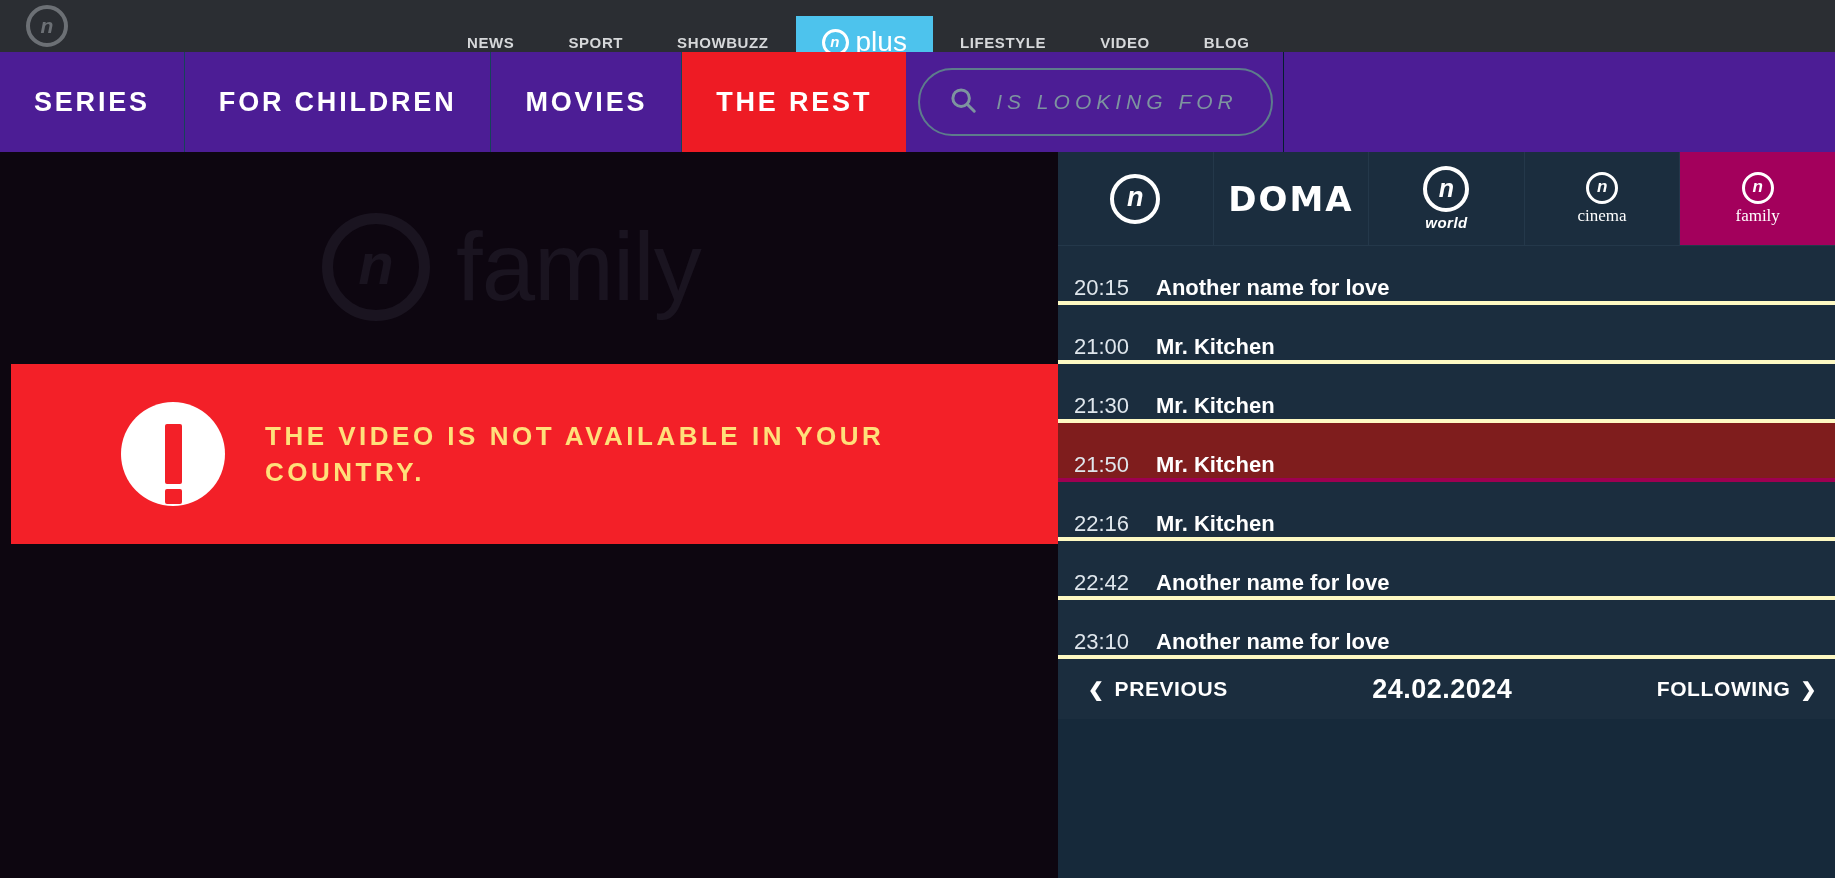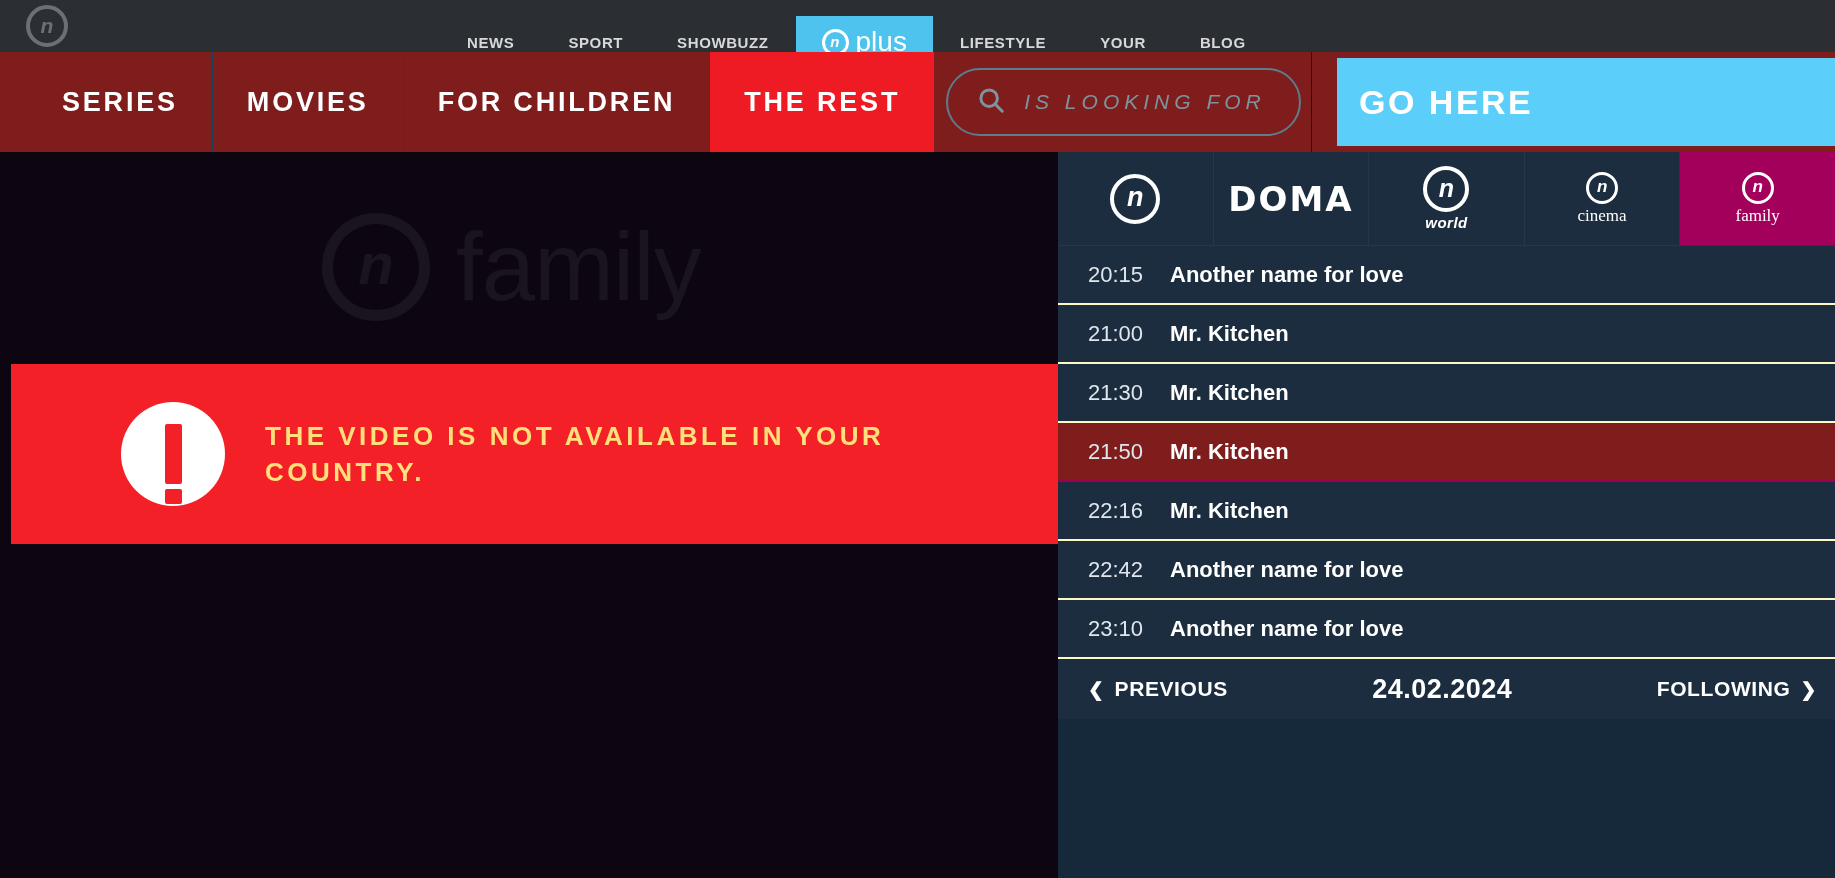--- a/index.html
+++ b/index.html
@@ -46,22 +46,22 @@
   }
   .plus-logo i{
     font-style:italic; font-weight:bold; font-size:15px; color:#fff; line-height:1;
     transform:translateY(-1px);
   }
   .plus-word{ font-size:28px; font-weight:400; letter-spacing:0; }
 
   
   .subbar{
     position:absolute; left:0; top:52px; width:1835px; height:100px;
-    background:#7f1d1d;
-    display:flex; align-items:stretch;padding-left:28px;
+    background:#4c1d95;
+    display:flex; align-items:stretch;
   }
   .subnav-item{
     display:flex; align-items:center; padding:0 34px;
     color:#ffffff; font-size:27px; font-weight:bold; letter-spacing:2.8px;
     border-right:1px solid #16435a; cursor:pointer; white-space:nowrap;
   }
   .subnav-item.rest{ background:#ee1b24; border-right:none; }
   .search-wrap{
     display:flex; align-items:center; padding:0 10px 0 12px;
     border-right:1px solid #041f2d;
@@ -152,23 +152,23 @@
   .n-sm i{ font-size:17px; }
   .chan-sub{ color:#ffffff; font-weight:bold; font-style:italic; font-size:15px; letter-spacing:.5px;text-align:center; }
   .chan-sub.plain{ font-style:normal; font-weight:400; font-size:17px; letter-spacing:0;font-family:Liberation Serif, serif; }
   .doma{
     color:#ffffff; font-weight:bold; font-size:34px; letter-spacing:2px;
     font-family:"DejaVu Sans", sans-serif;
   }
 
   .sched{ position:relative; }
   .sched-row{
-    display:flex; align-items:center; height:59px;
-    border-bottom:2px solid #fef9c3;
-    padding-left:30px; cursor:pointer;
+    display:flex; align-items:flex-end; height:59px;
+    border-bottom:4px solid #fef9c3;
+    padding-left:16px; cursor:pointer;
     background:#1b2d3e;
   }
   .sched-row.active{ background:#7f1d1d; border-bottom-color:#9e0051; }
   .sched-time{
     width:82px; flex:0 0 auto; color:#dfe6ec; font-size:22px; font-weight:400;
   }
   .sched-title{ color:#ffffff; font-size:22px; font-weight:bold; }
 
   .epg-foot{
     display:flex; align-items:center; justify-content:space-between;
@@ -201,43 +201,42 @@
       <div class="topnav-item">NEWS</div>
       <div class="topnav-item">SPORT</div>
       <div class="topnav-item">SHOWBUZZ</div>
       <div class="topnav-item plus">
         <span class="plus-logo">
             <i>n</i>
           </span>
         <span class="plus-word">plus</span>
       </div>
       <div class="topnav-item">LIFESTYLE</div>
-      <div class="topnav-item">YOUR</div>
+      <div class="topnav-item">VIDEO</div>
       <div class="topnav-item">BLOG</div>
     </div>
   </div>
 
   <div class="subbar">
     <div class="subnav-item">SERIES</div>
+    <div class="subnav-item">FOR CHILDREN</div>
     <div class="subnav-item">MOVIES</div>
-    <div class="subnav-item">FOR CHILDREN</div>
     <div class="subnav-item rest">THE REST</div>
     <div class="search-wrap">
       <div class="search-box">
         <span class="search-icon">
           <svg width="30" height="30" viewBox="0 0 24 24" fill="none" stroke="#7d949f" stroke-width="2.4">
             <circle cx="10.5" cy="10.5" r="6.6"></circle>
               <line x1="15.4" y1="15.4" x2="21" y2="21" stroke-linecap="round"></line>
           </svg>
         </span>
         <span class="search-placeholder">IS LOOKING FOR</span>
       </div>
     </div>
   </div>
-  <div class="go-here">GO HERE</div>
 
   <div class="player">
     <div class="player-inner">
       <div class="wm">
         <span class="wm-logo">
             <i>n</i>
           </span>
         <span class="wm-text">family</span>
       </div>
     </div>

